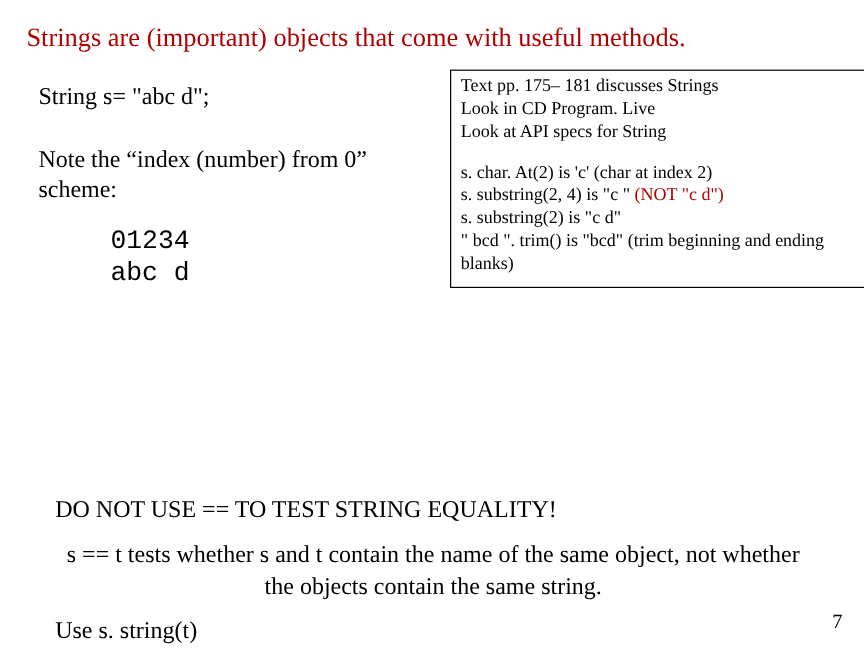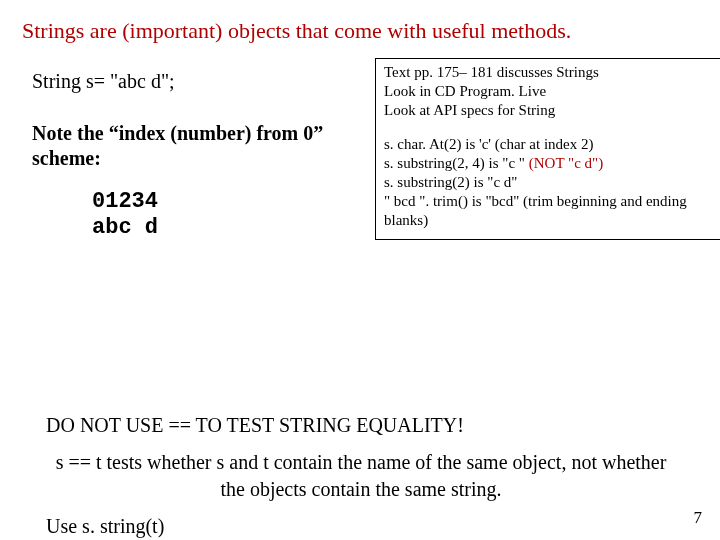--- a/index.html
+++ b/index.html
@@ -23,29 +23,27 @@
       left: 32px;
       top: 70px;
       width: 300px;
     }
     .decl {
       margin-bottom: 28px;
     }
     .note {
       margin-bottom: 18px;
       line-height: 1.25;
-      font-weight: bold;
     }
     .indices {
       font-family: "Courier New", monospace;
       font-size: 22px;
       padding-left: 60px;
       white-space: pre;
       line-height: 1.2;
-      font-weight: bold;
     }
     .box {
       position: absolute;
       left: 338px;
       top: 58px;
       width: 348px;
       border: 1.5px solid #000;
       padding: 4px 8px 8px 8px;
       line-height: 1.28;
       font-size: 15px;

